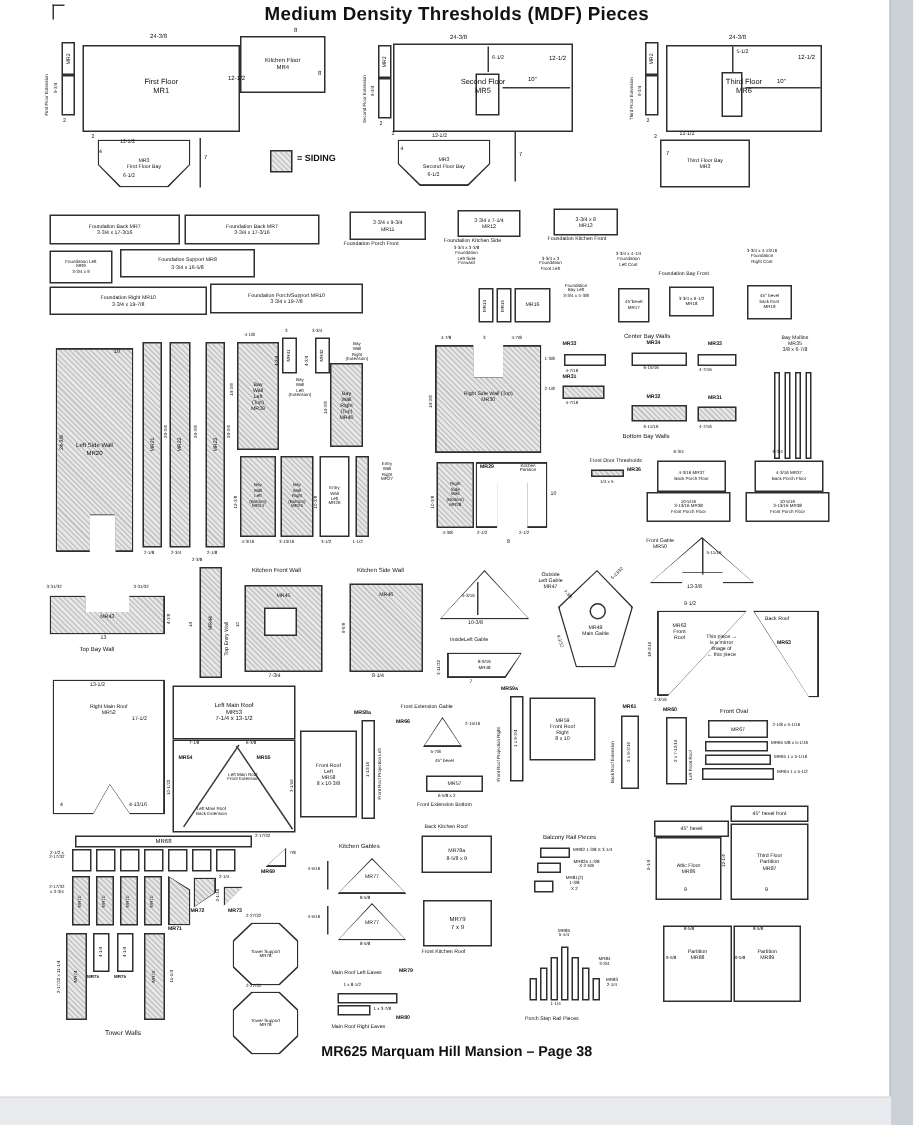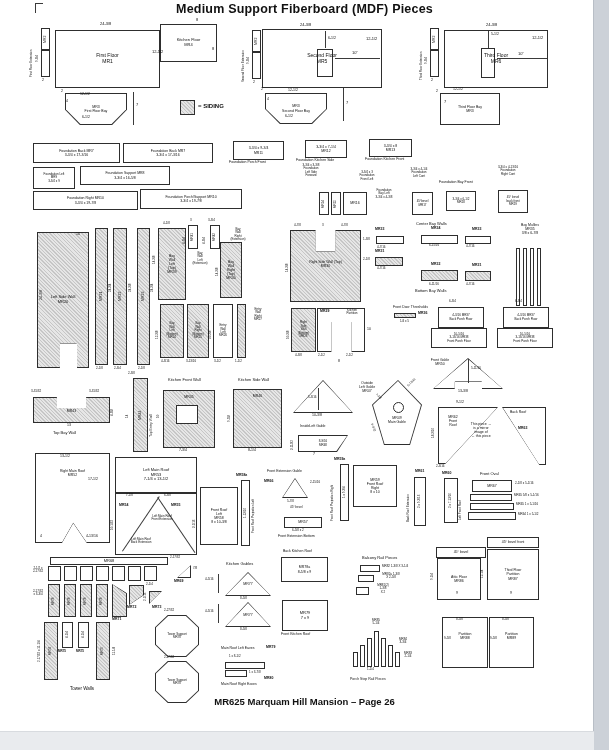--- a/index.html
+++ b/index.html
@@ -19,22 +19,22 @@
   .txt.top{justify-content:flex-start;}
   .txt.vert{writing-mode:vertical-rl;transform:rotate(180deg);flex-direction:row;}
   .ann{position:absolute;white-space:nowrap;line-height:1.12;z-index:4;}
   .ann.ctr{text-align:center;white-space:normal;}
   .ln{position:absolute;background:#3a3a3a;z-index:2;}
 </style>
 </head>
 <body>
 
 <div id="canvas">
-  <div id="page-title">Medium Support Fiberboard (MDF) Pieces</div>
-  <div id="page-footer">MR625 Marquam Hill Mansion – Page 26</div>
+  <div id="page-title">Medium Density Thresholds (MDF) Pieces</div>
+  <div id="page-footer">MR625 Marquam Hill Mansion – Page 38</div>
   <div class="band-right"></div>
   <div class="band-bottom"></div>
 <div class="pc" style="left: 41px; top: 28px; width: 9px; height: 22px;">
       <div class="txt vert" style="font-size: 3.5px;">
         <div>MR2</div>
       </div>
     </div>
     <div class="pc" style="left: 41px; top: 50px; width: 9px; height: 27px;"></div>
     <div class="pc" style="left: 55px; top: 30px; width: 105px; height: 58px;">
       <div class="txt" style="font-size: 5px;">

